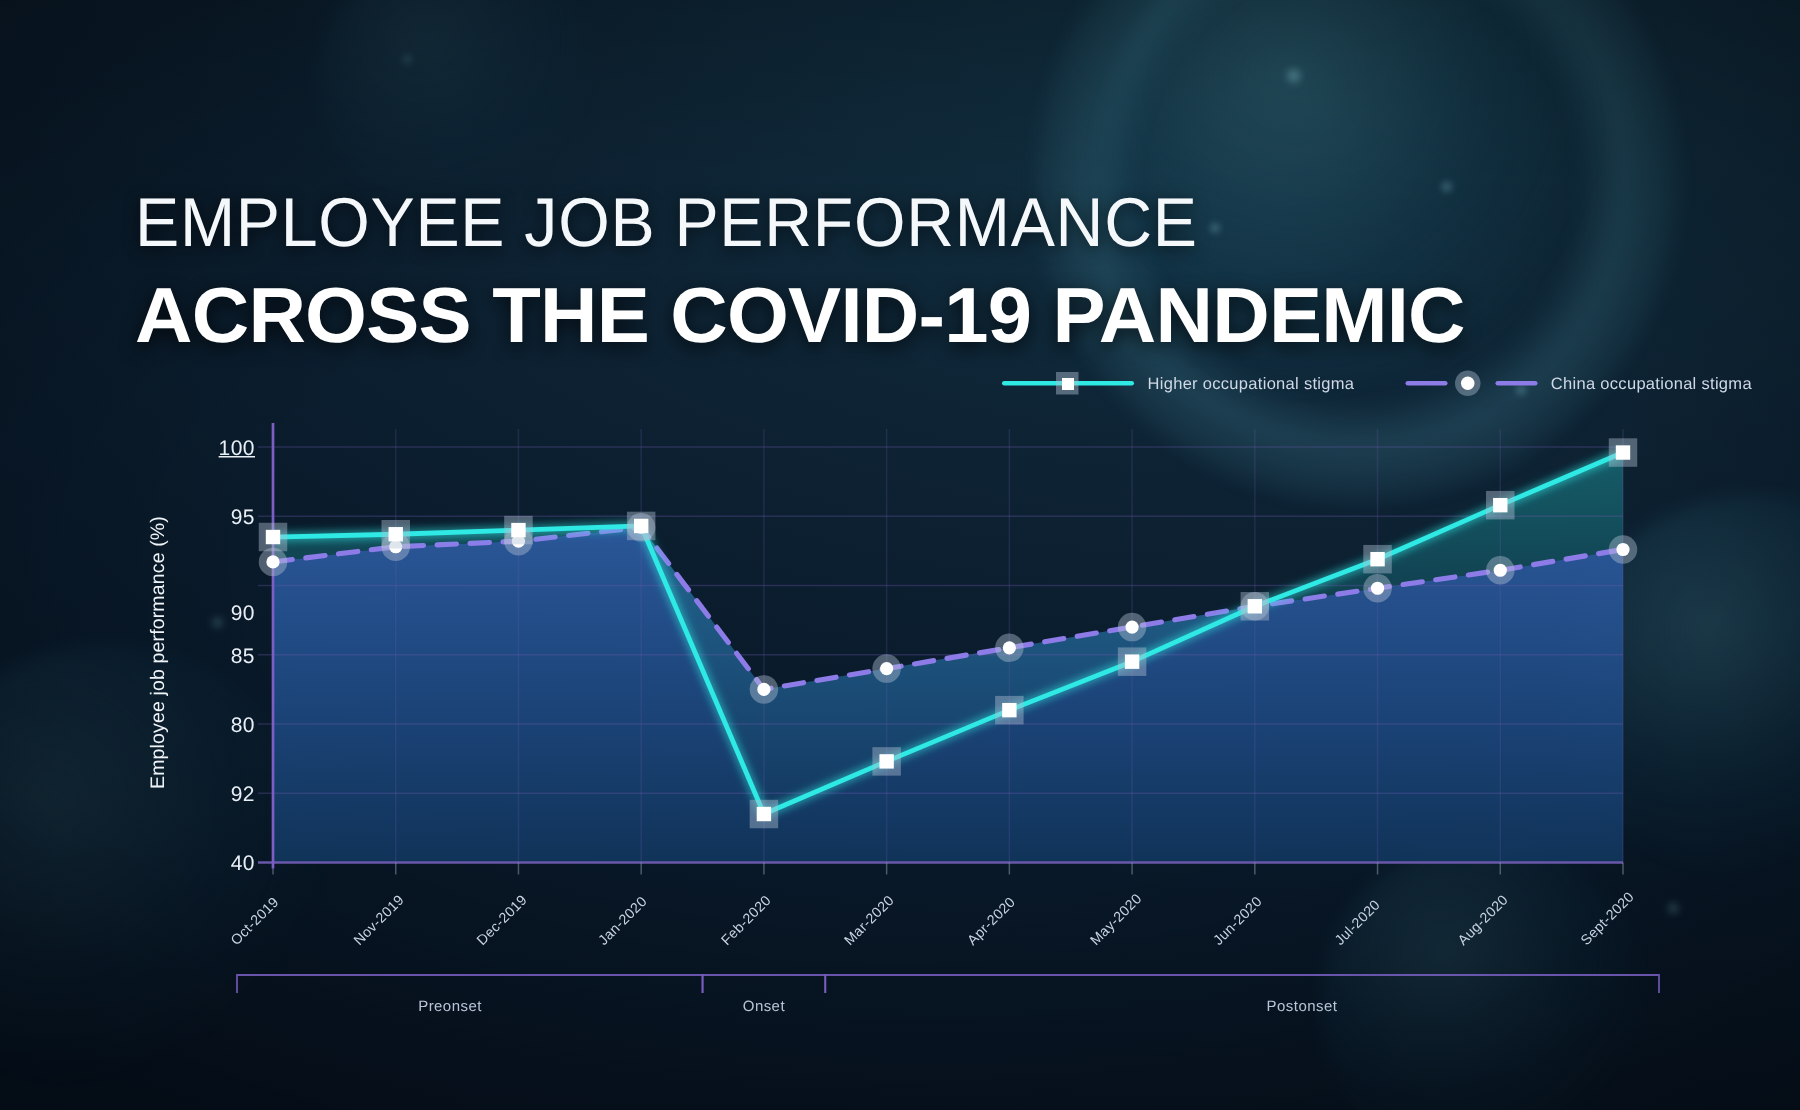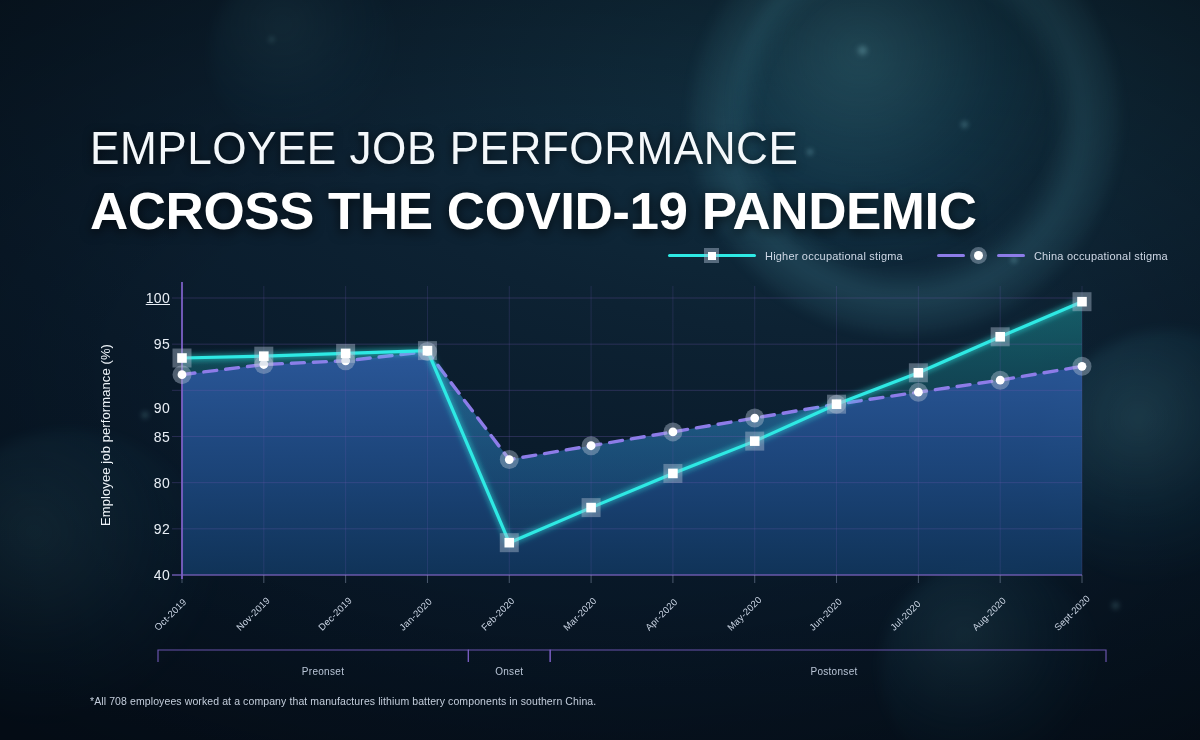--- a/index.html
+++ b/index.html
@@ -257,23 +257,23 @@
         <rect x="1072.5" y="292.1933333333334" width="19" height="19" fill="rgba(178,192,212,.42)"></rect>
         <rect x="1077.2" y="296.8933333333334" width="9.6" height="9.6" fill="#ffffff"></rect>
       </g>
       <g>
         <path d="M 158 662 L 158 650 L 468.3636363636364 650 L 468.3636363636364 662" fill="none" stroke="#7b5fc4" stroke-opacity="0.85" stroke-width="1.2"></path>
         <path d="M 468.3636363636364 662 L 468.3636363636364 650 L 550.1818181818181 650 L 550.1818181818181 662" fill="none" stroke="#7b5fc4" stroke-opacity="0.85" stroke-width="1.2"></path>
         <path d="M 550.1818181818181 662 L 550.1818181818181 650 L 1106 650 L 1106 662" fill="none" stroke="#7b5fc4" stroke-opacity="0.85" stroke-width="1.2"></path>
       </g>
     </svg>
   <div id="overlay" style="position:absolute;inset:0;">
-      <div class="phase-label" style="left: 323px; top: 666px;">Preonset</div>
+      <div class="phase-label" style="left: 300px; top: 666px;">Preonset</div>
       <div class="phase-label" style="left: 509.273px; top: 666px;">Onset</div>
-      <div class="phase-label" style="left: 834px; top: 666px;">Postonset</div>
+      <div class="phase-label" style="left: 868px; top: 666px;">Postonset</div>
       <div class="ytick" style="left: 128px; width: 42px; top: 575px;">40</div>
       <div class="ytick" style="left: 128px; width: 42px; top: 528.833px;">92</div>
       <div class="ytick" style="left: 128px; width: 42px; top: 482.667px;">80</div>
       <div class="ytick" style="left: 128px; width: 42px; top: 436.5px;">85</div>
       <div class="ytick" style="left: 128px; width: 42px; top: 408px;">90</div>
       <div class="ytick" style="left: 128px; width: 42px; top: 344.167px;">95</div>
       <div class="ytick" style="left: 128px; width: 42px; top: 298px; text-decoration: underline;">100</div>
       <div class="xtick" style="left: 152px; top: 625px;">Oct-2019</div>
       <div class="xtick" style="left: 233.818px; top: 625px;">Nov-2019</div>
       <div class="xtick" style="left: 315.636px; top: 625px;">Dec-2019</div>
@@ -281,14 +281,13 @@
       <div class="xtick" style="left: 479.273px; top: 625px;">Feb-2020</div>
       <div class="xtick" style="left: 561.091px; top: 625px;">Mar-2020</div>
       <div class="xtick" style="left: 642.909px; top: 625px;">Apr-2020</div>
       <div class="xtick" style="left: 724.727px; top: 625px;">May-2020</div>
       <div class="xtick" style="left: 806.545px; top: 625px;">Jun-2020</div>
       <div class="xtick" style="left: 888.364px; top: 625px;">Jul-2020</div>
       <div class="xtick" style="left: 970.182px; top: 625px;">Aug-2020</div>
       <div class="xtick" style="left: 1052px; top: 625px;">Sept-2020</div>
     </div>
 
-  <div class="footnote">*All 708 employees worked at a company that manufactures lithium battery components in southern China.</div>
 </div>
 
 </body></html>

